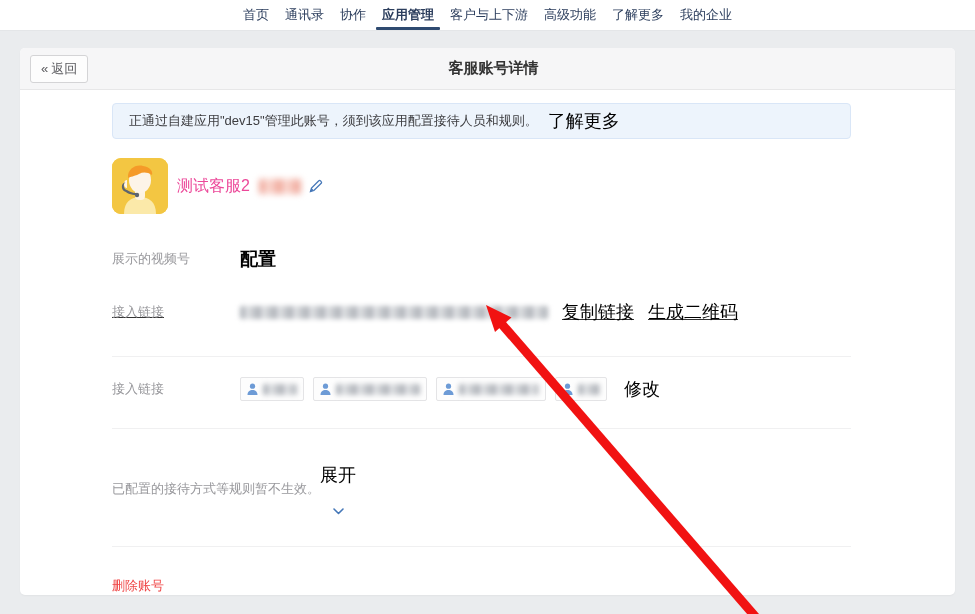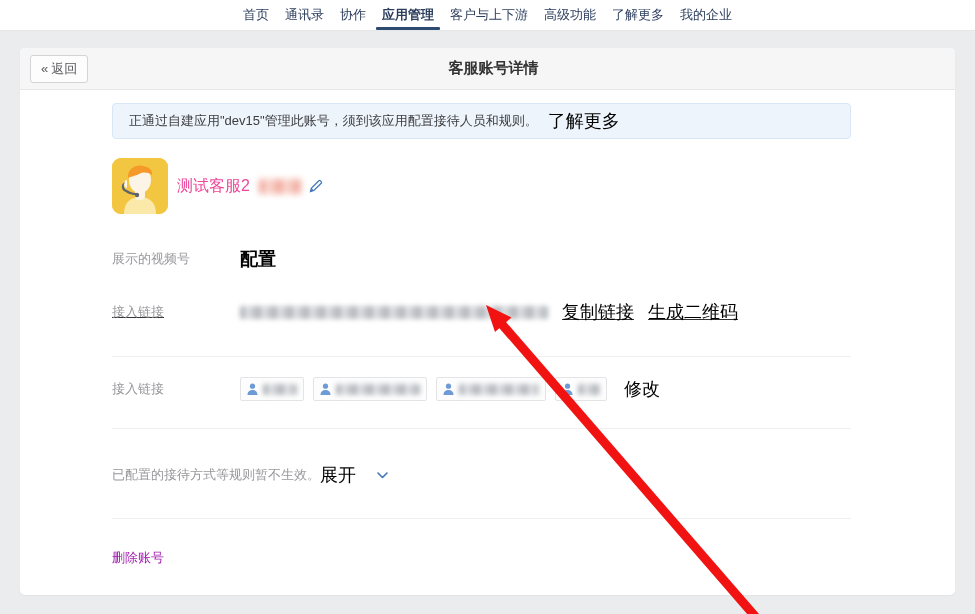--- a/index.html
+++ b/index.html
@@ -161,27 +161,27 @@
     margin-right: 9px;
   }
   .chip .redact { height: 11px; margin-left: 5px; }
   .chip:nth-of-type(1) .redact { width: 34px; }
   .chip:nth-of-type(2) .redact { width: 84px; }
   .chip:nth-of-type(3) .redact { width: 80px; }
   .chip:nth-of-type(4) .redact { width: 22px; }
   .staff-row .blue-link { margin-left: 8px; font-family: Liberation Mono, monospace; }
 
   .rules-row { margin-top: 34px; font-size: 13px; color: #98989c; display: flex; align-items: center; }
-  .rules-row .blue-link { display: inline-flex; align-items: center; gap: 21px; }
+  .rules-row .blue-link { display: inline-flex; align-items: center; gap: 21px; flex-direction: column; }
 
   .delete-link {
     display: inline-block;
     margin-top: 30px;
     font-size: 13px;
-    color: #a21caf;
+    color: #ef4444;
     text-decoration: none;
     cursor: pointer;
   }
 
   
   .annotation-overlay {
     position: absolute;
     left: 0; top: 0;
     width: 975px; height: 614px;
     pointer-events: none;

